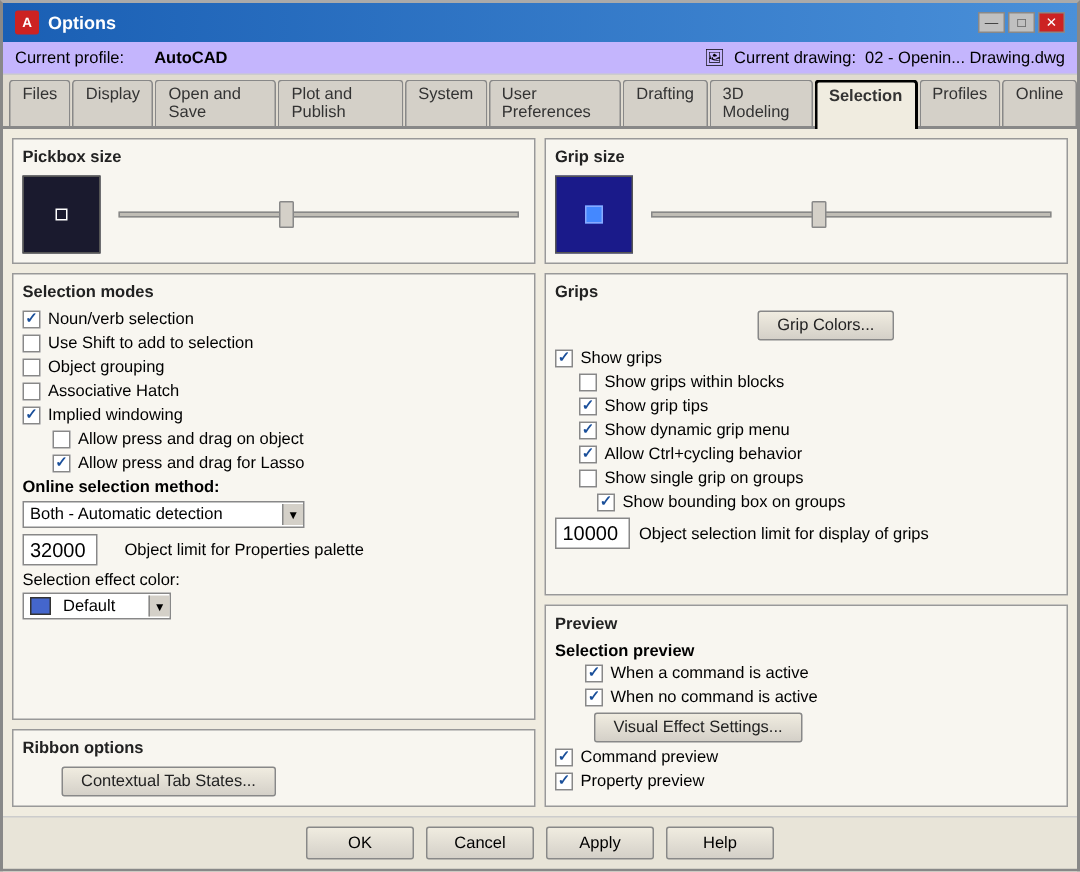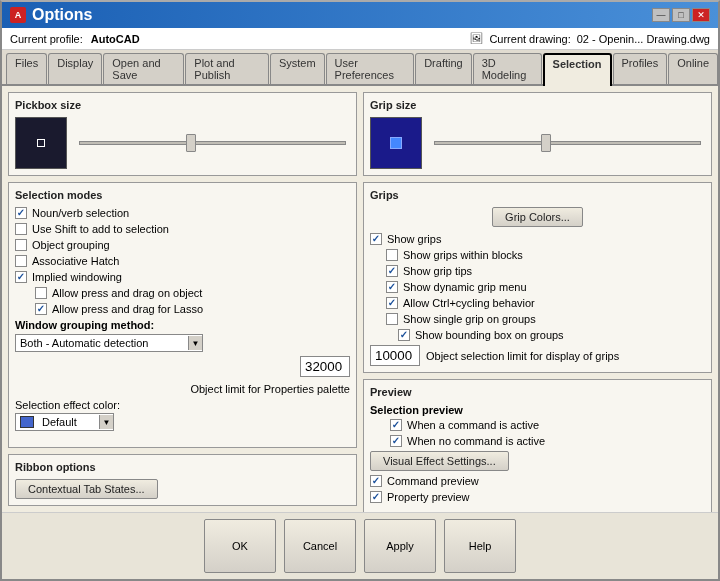--- a/index.html
+++ b/index.html
@@ -40,21 +40,21 @@
       border-radius: 2px;
       display: flex;
       align-items: center;
       justify-content: center;
       color: white;
       font-size: 9px;
       font-weight: bold;
     }
     
     .title-text {
-      font-size: 16px;
+      font-size: 12px;
       font-weight: bold;
     }
     
     .title-controls {
       display: flex;
       gap: 2px;
     }
     
     .title-btn {
       width: 18px;
@@ -65,25 +65,25 @@
       align-items: center;
       justify-content: center;
       font-size: 9px;
       cursor: pointer;
       color: #333;
     }
     
     .title-btn.close { background: #cc2222; color: white; }
     
     .profile-bar {
-      background: #ffffff;
+      background: #c4b5fd;
       padding: 4px 8px;
       display: flex;
       align-items: center;
-      gap: 8px;
+      gap: 20px;
       border-bottom: 1px solid #ccc;
       flex-shrink: 0;
     }
     
     .profile-right {
       margin-left: auto;
       display: flex;
       align-items: center;
       gap: 6px;
     }
@@ -285,24 +285,23 @@
       border-left: 1px solid #888;
       display: flex;
       align-items: center;
       justify-content: center;
       font-size: 8px;
       margin: -2px -4px -2px 4px;
     }
     
     .object-limit {
       display: flex;
-      align-items: flex-end;
-      gap: 6px;
+      align-items: center;
+      gap: 18px;
       margin-top: 4px;
-      flex-direction: column;
     }
     
     .number-field {
       width: 50px;
       border: 1px solid #888;
       background: white;
       padding: 2px 4px;
       text-align: left;
     }
     
@@ -337,20 +336,21 @@
     }
     
     .btn {
       border: 1px solid #888;
       background: linear-gradient(to bottom, #f0ece0, #d4d0c8);
       padding: 3px 12px;
       cursor: pointer;
       font-size: 11px;
       color: #222;
       border-radius: 2px;
+      margin-left: 26px;
     }
     
     .grips-section {
       border: 1px solid #999;
       background: #f8f6f0;
       padding: 6px;
       flex: 1;
     }
     
     .grip-colors-btn {
@@ -369,21 +369,21 @@
       justify-content: center;
       gap: 8px;
       padding: 6px;
       border-top: 1px solid #ccc;
       background: #e8e4d8;
       flex-shrink: 0;
     }
     
     .bottom-btn {
       width: 72px;
-      padding: 20px 8px;
+      padding: 4px 8px;
       border: 1px solid #888;
       background: linear-gradient(to bottom, #f0ece0, #d4d0c8);
       cursor: pointer;
       font-size: 11px;
       text-align: center;
       border-radius: 2px;
     }
     
     .grip-indent { padding-left: 16px; }
     .grip-indent2 { padding-left: 28px; }
@@ -490,21 +490,21 @@
               <div class="cb"></div>
               <span>Allow press and drag on object</span>
             </div>
             <div class="checkbox-row indented">
               <div class="cb checked"></div>
               <span>Allow press and drag for Lasso</span>
             </div>
           </div>
 
         <div class="window-method">
-          <div class="method-label">Window grouping method:</div>
+          <div class="method-label">Online selection method:</div>
           <div class="dropdown">
             <span>Both - Automatic detection</span>
             <div class="dropdown-arrow">▼</div>
           </div>
         </div>
 
         <div class="object-limit">
           <input class="number-field" type="text" value="32000" style="">
           <span>Object limit for Properties palette</span>
         </div>

